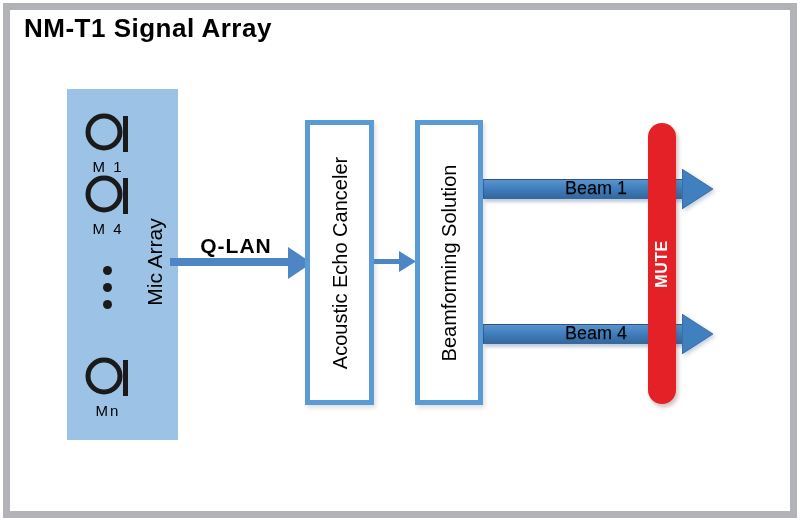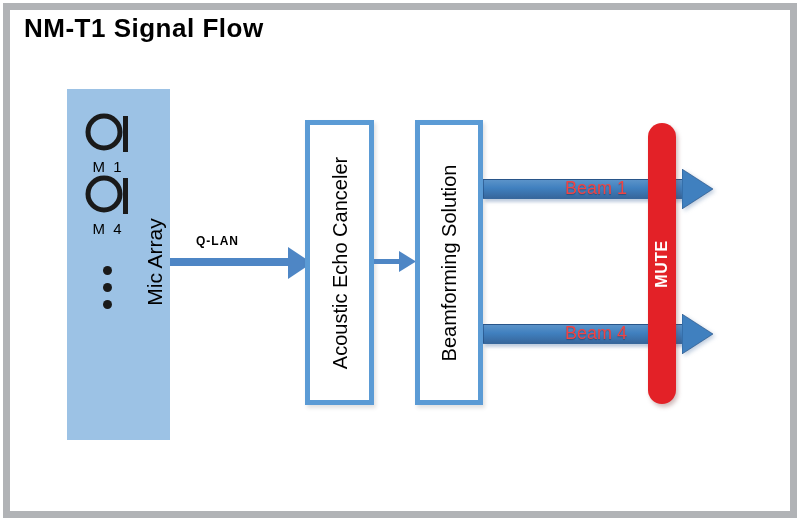--- a/index.html
+++ b/index.html
@@ -11,21 +11,21 @@
     position:absolute;left:3px;top:3px;width:794px;height:515px;
     box-sizing:border-box;border:7px solid var(--frame-gray,#b1b3b6);
     background:#fff;
   }
   .title{
     position:absolute;left:24px;top:13px;font-size:26px;font-weight:bold;
     color:#000;letter-spacing:0.5px;white-space:nowrap;
   }
   
   .micbox{
-    position:absolute;left:67px;top:89px;width:103px;height:351px;
+    position:absolute;left:67px;top:89px;width:111px;height:351px;
     background:var(--light-blue,#9cc2e5);
   }
   .mic{position:absolute;left:18px;width:46px;text-align:center;}
   .mic svg{display:block;margin:0 auto;}
   .mic-label{font-size:15px;color:#000;margin-top:1px;letter-spacing:2px;white-space:nowrap;}
   .mic1{top:18px;} .mic2{top:80px;} .mic3{top:262px;}
   .dots{position:absolute;left:36px;top:177px;display:flex;flex-direction:column;gap:8px;}
   .dots i{width:9px;height:9px;border-radius:50%;background:#1a1a1a;display:block;}
   .vlabel{
     position:absolute;white-space:nowrap;transform:translate(-50%,-50%) rotate(-90deg);
@@ -37,54 +37,54 @@
     position:absolute;top:120px;height:285px;box-sizing:border-box;
     background:#fff;border:5px solid var(--box-blue,#5b9bd5);
     box-shadow:2px 3px 4px rgba(0,0,0,0.12);
   }
   .block .vlabel{left:50%;top:50%;font-size:20px;}
   .block-aec{left:305px;width:69px;}
   .block-bf{left:415px;width:68px;}
   
   .qlan-shaft{position:absolute;left:170px;top:258px;width:120px;height:8px;background:var(--arrow-blue,#4e86c5);}
   .qlan-head{position:absolute;left:288px;top:247px;width:24px;height:32px;}
-  .qlan-label{position:absolute;left:196px;top:234px;width:80px;text-align:left;font-weight:bold;font-size:12px;letter-spacing:1px;color:#000;}
+  .qlan-label{position:absolute;left:196px;top:234px;width:80px;text-align:center;font-weight:bold;font-size:21px;letter-spacing:1px;color:#000;}
   
   .mid-shaft{position:absolute;left:374px;top:259px;width:28px;height:5px;background:var(--arrow-blue,#4e86c5);}
   .mid-head{position:absolute;left:399px;top:251px;width:17px;height:21px;}
   
   .beam{position:absolute;left:483px;width:230px;height:40px;z-index:1;}
   .beam-shaft{
     position:absolute;left:0;top:10px;width:201px;height:20px;box-sizing:border-box;
     background:linear-gradient(180deg, #5b93c9 0%, var(--beam-blue,#4080bf) 45%, #37679c 100%);
     border:1px solid rgba(30,70,120,0.55);
     box-shadow:2px 3px 3px rgba(70,110,160,0.35);
   }
   .beam-head{position:absolute;left:199px;top:0;width:31px;height:40px;filter:drop-shadow(2px 2px 2px rgba(70,110,160,0.35));}
   .beam-label{
     position:absolute;top:10px;right:86px;height:20px;line-height:19px;
-    color:#ef4444;font-size:18px;white-space:nowrap;text-shadow:0 1px 1px rgba(0,0,0,0.25);
+    color:#000000;font-size:18px;white-space:nowrap;text-shadow:0 1px 1px rgba(0,0,0,0.25);
   }
   .beam1{top:169px;} .beam2{top:220px;} .beam3{top:269px;} .beam4{top:314px;}
   
   .mute{
     position:absolute;left:648px;top:123px;width:28px;height:281px;border-radius:14px;
     background:var(--mute-red,#e32127);z-index:2;
     box-shadow:2px 3px 4px rgba(120,60,60,0.35);
   }
   .mute .vlabel{left:50%;top:50%;color:#fff;font-weight:bold;font-size:16px;letter-spacing:0.5px;}
   svg polygon{stroke-linejoin:miter;}
 </style>
 </head>
 <body>
 
 <div id="stage">
   <div class="frame"></div>
 
-  <div class="title">NM-T1 Signal Flow</div>
+  <div class="title">NM-T1 Signal Array</div>
 
   <div class="micbox">
     <div class="mic mic1">
       <span>
         <svg width="46" height="50" viewBox="0 0 46 50">
           <circle cx="19" cy="25" r="16" fill="none" stroke="#1a1a1a" stroke-width="5"></circle>
           <line x1="40.5" y1="9" x2="40.5" y2="45" stroke="#1a1a1a" stroke-width="5"></line>
         </svg>
       </span>
       <div class="mic-label">M 1</div>
@@ -96,20 +96,29 @@
           <line x1="40.5" y1="9" x2="40.5" y2="45" stroke="#1a1a1a" stroke-width="5"></line>
         </svg>
       </span>
       <div class="mic-label">M 4</div>
     </div>
     <div class="dots">
         <i></i>
         <i></i>
         <i></i>
       </div>
+    <div class="mic mic3">
+      <span>
+        <svg width="46" height="50" viewBox="0 0 46 50">
+          <circle cx="19" cy="25" r="16" fill="none" stroke="#1a1a1a" stroke-width="5"></circle>
+          <line x1="40.5" y1="9" x2="40.5" y2="45" stroke="#1a1a1a" stroke-width="5"></line>
+        </svg>
+      </span>
+      <div class="mic-label">Mn</div>
+    </div>
     <div class="vlabel">Mic Array</div>
   </div>
 
   <div class="qlan-label">Q-LAN</div>
   <div class="qlan-shaft"></div>
   <div class="qlan-head">
     <svg width="24" height="32" viewBox="0 0 24 32">
         <polygon points="0,0 24,16 0,32" fill="#4e86c5"></polygon>
       </svg>
   </div>

